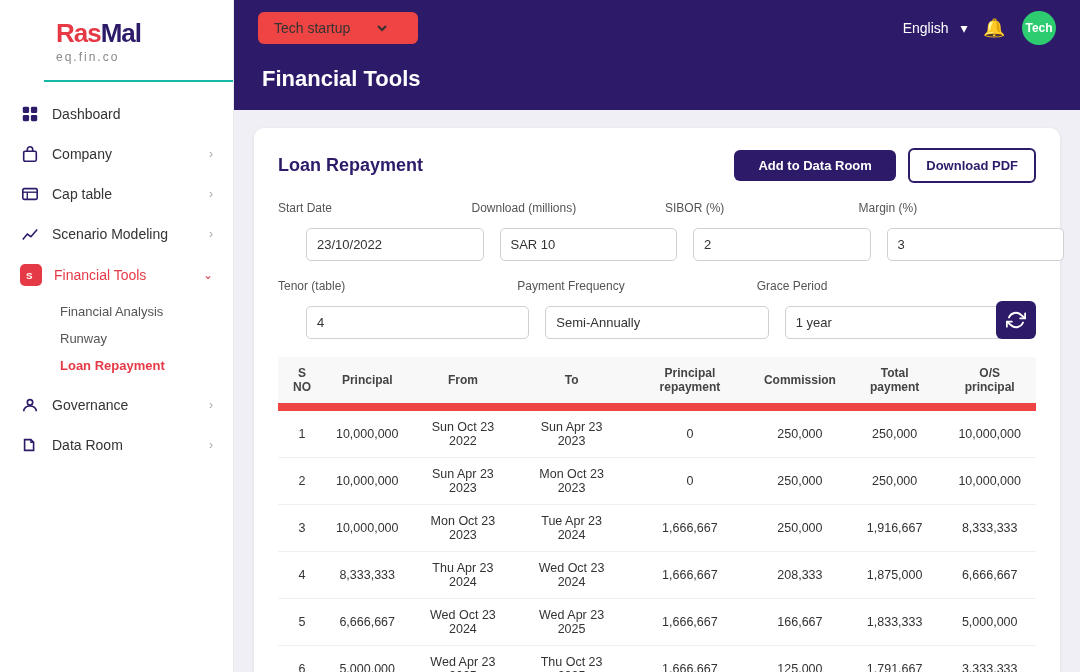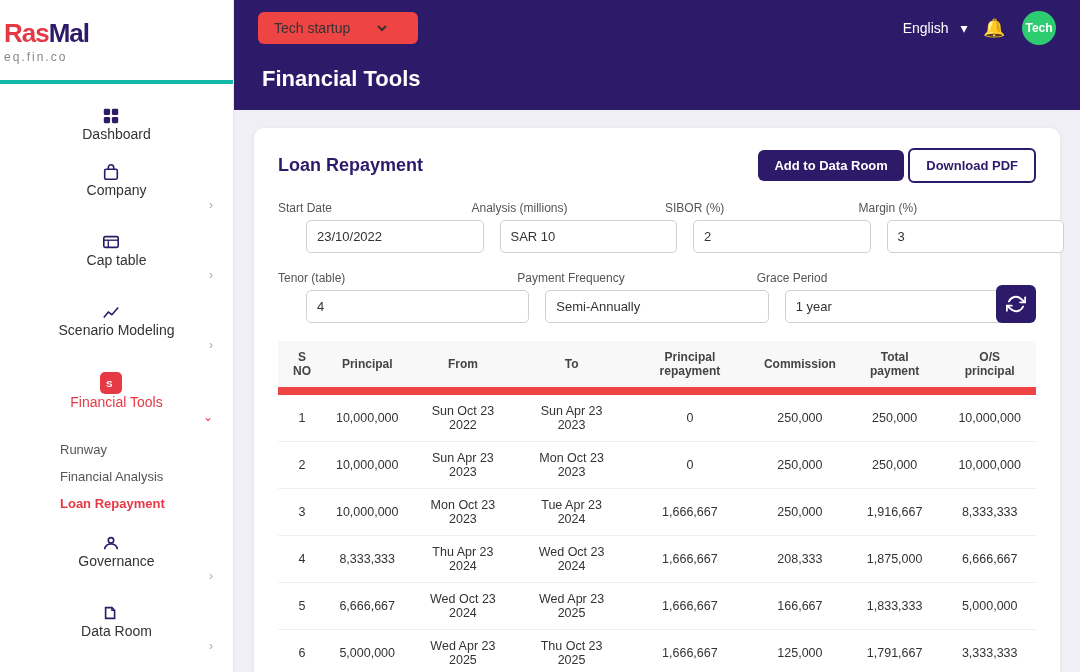--- a/index.html
+++ b/index.html
@@ -9,22 +9,23 @@
     .sidebar {
       width: 234px;
       min-width: 234px;
       background: #fff;
       border-right: 1px solid #e8e8e8;
       display: flex;
       flex-direction: column;
       height: 672px;
     }
     .logo-area {
-      padding: 18px 20px 16px 4px;
-      border-bottom: 4px solid #14b8a6;
+      padding: 18px 20px 16px 12px;
+      border-bottom: 2px solid #14b8a6;
+      margin-left: 44px;
     }
     .logo-text {
       font-size: 26px;
       font-weight: 800;
       color: #2d1b69;
       letter-spacing: -1px;
     }
     .logo-text span { color: #e63946; }
     .logo-sub {
       font-size: 12px;
@@ -36,21 +37,20 @@
     .nav-item {
       display: flex;
       align-items: center;
       padding: 10px 20px;
       cursor: pointer;
       color: #333;
       font-size: 14px;
       font-weight: 500;
       position: relative;
       border-radius: 0;
-      flex-direction: column;
     }
     .nav-icon {
       width: 20px;
       height: 20px;
       margin-right: 12px;
       display: flex;
       align-items: center;
       justify-content: center;
       flex-shrink: 0;
     }
@@ -177,47 +177,47 @@
     .card-title {
       font-size: 18px;
       font-weight: 700;
       color: #2d1b69;
     }
     .btn-primary {
       background: #2d1b69;
       color: #fff;
       border: none;
       border-radius: 6px;
-      padding: 8px 16px;
+      padding: 8px 24px;
       font-size: 13px;
       font-weight: 600;
       cursor: pointer;
       margin-left: 8px;
       text-align: right;
     }
     .btn-outline {
       background: #fff;
       color: #2d1b69;
       border: 2px solid #2d1b69;
       border-radius: 6px;
       padding: 8px 16px;
       font-size: 13px;
       font-weight: 600;
       cursor: pointer;
-      margin-left: 0;
+      margin-left: 8px;
     }
 
     
     .form-grid {
       display: grid;
       grid-template-columns: 1fr 1fr 1fr 1fr;
       gap: 14px 16px;
       margin-bottom: 18px;
     }
-    .form-group { display: flex; flex-direction: column; gap: 5px; }
+    .form-group { display: flex; flex-direction: column; gap: 13px; }
     .form-label { font-size: 12px; color: #555; font-weight: 500; }
     .form-input {
       border: 1px solid #d0d0d0;
       border-radius: 5px;
       padding: 8px 10px;
       font-size: 13px;
       color: #333;
       background: #fff;
       outline: none;
       width: 100%;
@@ -334,22 +334,22 @@
       <span class="nav-icon" style="background:#e63946;border-radius:5px;width:22px;height:22px;display:flex;align-items:center;justify-content:center;">
         <svg width="14" height="14" viewBox="0 0 20 20" fill="none">
             <text x="3" y="15" font-size="14" fill="#fff" font-weight="bold">S</text>
           </svg>
       </span>
       <span style="color:#e63946;">Financial Tools</span>
       <span class="nav-chevron" style="color:#e63946;">⌄</span>
     </div>
 
     <div class="sub-nav">
+      <div class="sub-nav-item">Financial Analysis</div>
       <div class="sub-nav-item">Runway</div>
-      <div class="sub-nav-item">Financial Analysis</div>
       <div class="sub-nav-item active">Loan Repayment</div>
     </div>
 
     <div class="nav-item">
       <span class="nav-icon">
         <svg width="18" height="18" viewBox="0 0 20 20" fill="none">
             <circle cx="10" cy="7" r="3" stroke="#2d1b69" stroke-width="1.8"></circle>
             <path d="M3 17c0-3.314 3.134-6 7-6s7 2.686 7 6" stroke="#2d1b69" stroke-width="1.8" fill="none"></path>
           </svg>
       </span>
@@ -402,21 +402,21 @@
           <button class="btn-outline">Download PDF</button>
         </div>
       </div>
 
       <div class="form-grid">
         <div class="form-group">
           <label class="form-label">Start Date</label>
           <input class="form-input" type="text" value="23/10/2022" style="">
         </div>
         <div class="form-group">
-          <label class="form-label">Analysis (millions)</label>
+          <label class="form-label">Download (millions)</label>
           <input class="form-input" type="text" value="SAR 10" style="">
         </div>
         <div class="form-group">
           <label class="form-label">SIBOR (%)</label>
           <input class="form-input" type="text" value="2" style="">
         </div>
         <div class="form-group">
           <label class="form-label">Margin (%)</label>
           <input class="form-input" type="text" value="3" style="">
         </div>

